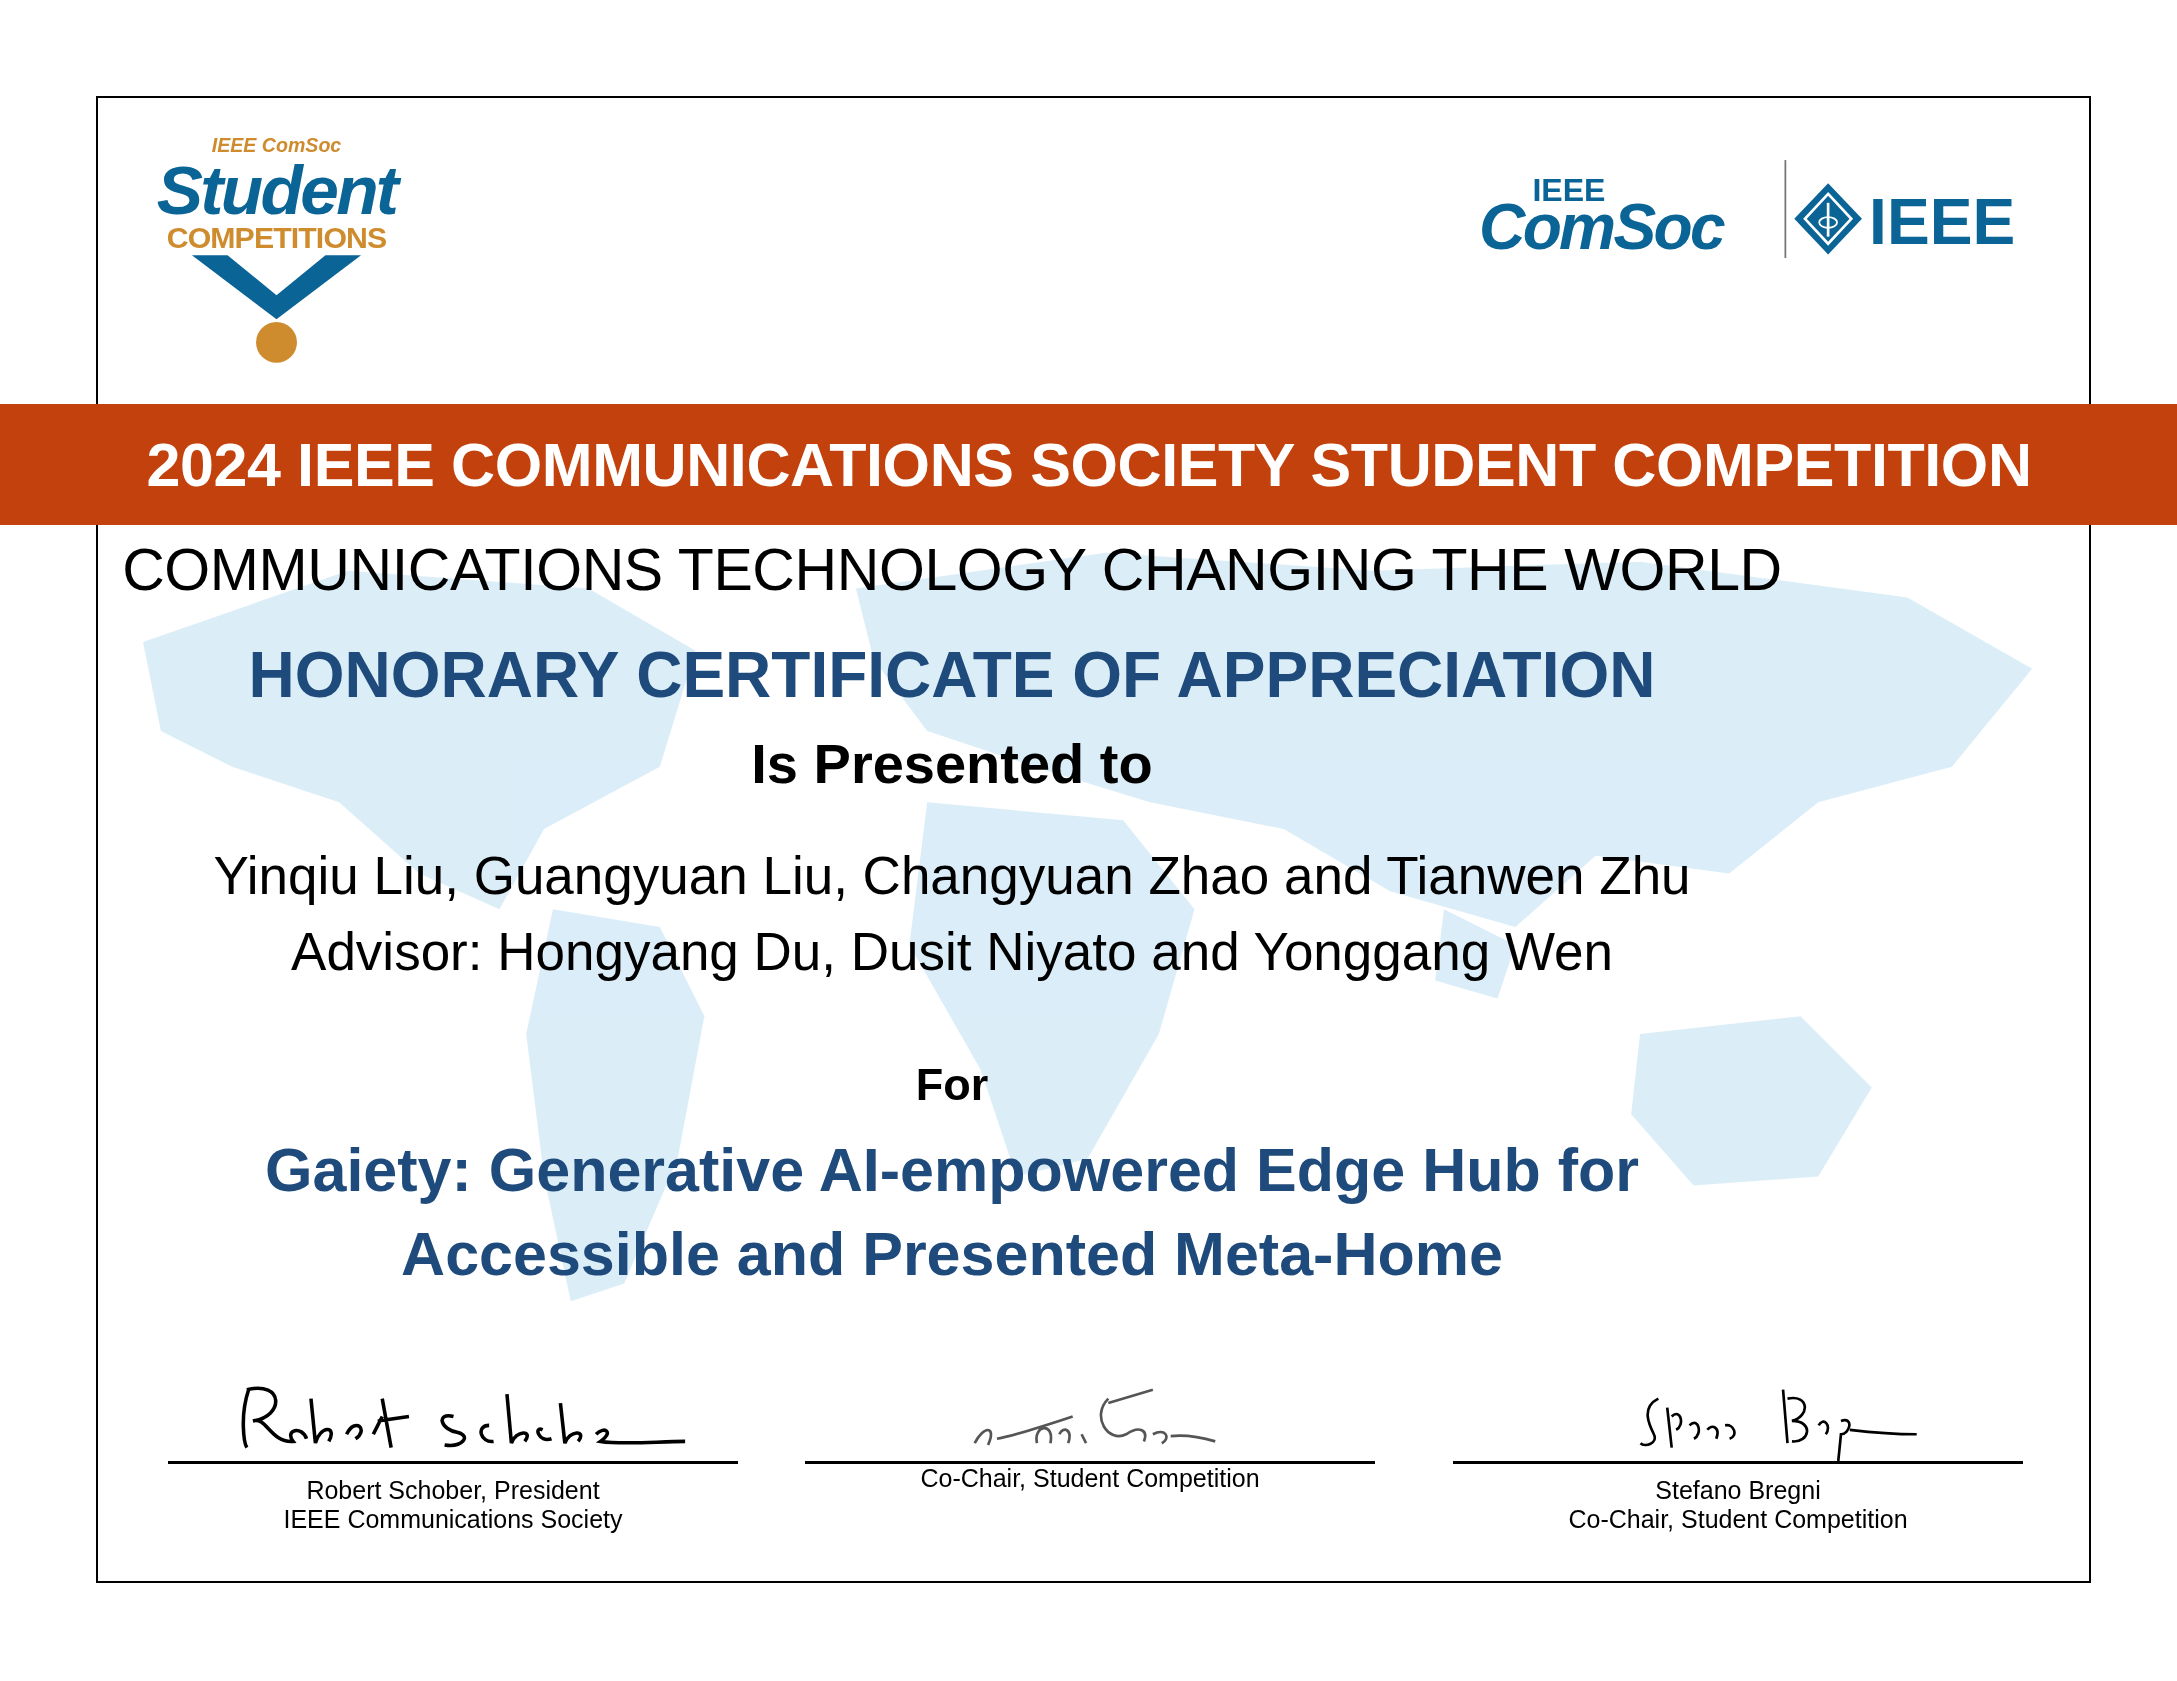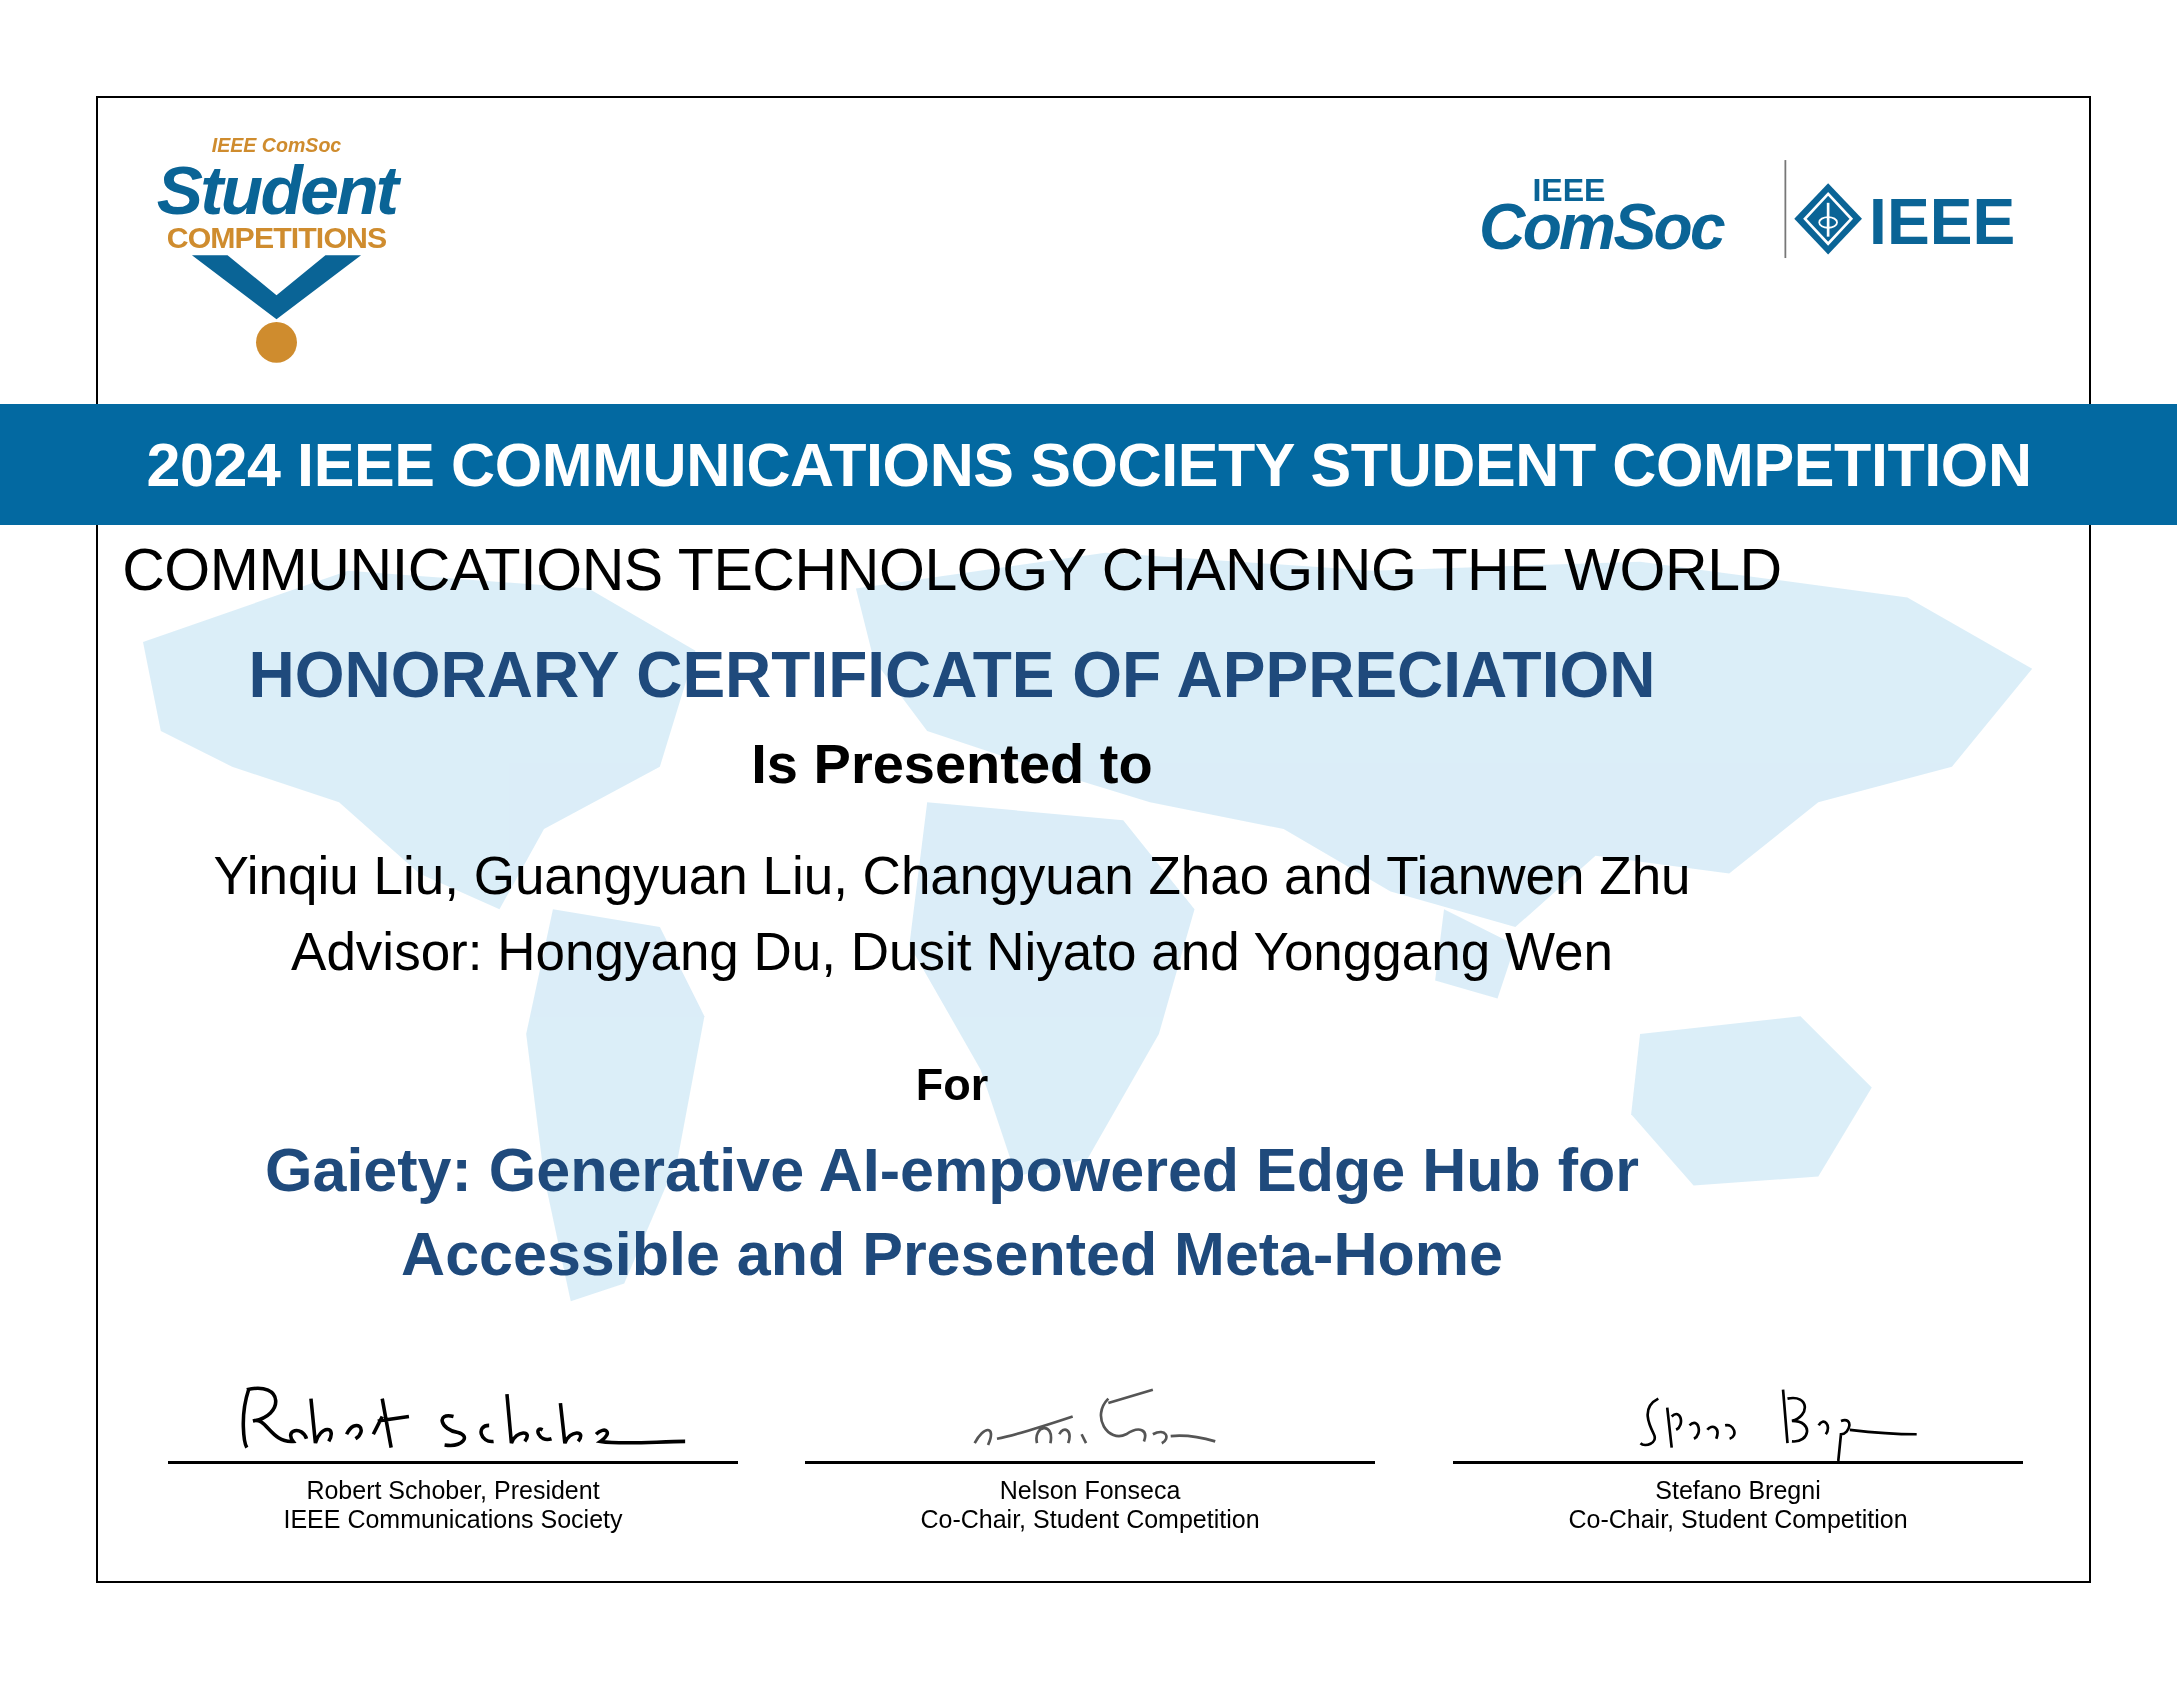--- a/index.html
+++ b/index.html
@@ -3,21 +3,21 @@
 <meta charset="utf-8">
 <style>
   html, body { margin:0; padding:0; }
   body { width:2178px; height:1682px; background:#ffffff; position:relative; overflow:hidden;
          font-family:"Liberation Sans", sans-serif; }
   .bg-map { position:absolute; left:125px; top:535px; width:1943px; height:802px; z-index:0; }
   .frame { position:absolute; left:96px; top:96px; width:1991px; height:1483px;
            border:2.7px solid #000; z-index:1; }
   .logo-sc { position:absolute; left:143px; top:132px; width:267px; height:241px; z-index:2; }
   .logo-right { position:absolute; left:1479px; top:160px; width:570px; height:107px; z-index:2; }
-  .band { position:absolute; left:0; top:404px; width:2178px; height:121px; background:#0369a1; z-index:3;
+  .band { position:absolute; left:0; top:404px; width:2178px; height:121px; background:#c2410c; z-index:3;
           display:flex; align-items:center; justify-content:center; }
   .band-text { color:#fff; font-weight:bold; font-size:61px; letter-spacing:-0.4px;
                font-family:"Liberation Sans", sans-serif; }
   .txt { position:absolute; left:0; width:1904px; text-align:center; z-index:4; }
   .tagline { top:536px; font-size:59px; color:#000; letter-spacing:-0.4px; }
   .honorary { top:638px; font-size:64px; color:#1f4a7c; font-weight:bold; }
   .presented { top:731px; font-size:56px; font-weight:bold; color:#000; }
   .names { top:845px; font-size:53px; color:#000; }
   .advisor { top:921px; font-size:53px; color:#000; }
   .for { top:1059px; font-size:45px; font-weight:bold; color:#000; }
@@ -84,21 +84,20 @@
   <div class="sig-line"></div>
   <div class="sig-name">Robert Schober, President</div>
   <div class="sig-role">IEEE Communications Society</div>
 </div>
 
 <div class="sig" style="left:805px;">
   <svg viewBox="0 0 560 110">
     <path d="M150 90 C160 70 175 70 165 92 M175 85 C200 80 230 70 260 60 M220 90 C215 70 240 65 235 90 M245 80 C250 70 260 75 255 90 M270 80 L275 90 M300 40 C280 60 300 90 320 80 M300 45 L350 30 M320 80 C335 70 345 75 340 88 M350 80 C365 72 370 85 360 90 M370 82 C390 80 410 85 420 88" fill="none" stroke="#555" stroke-width="3"></path>
   </svg>
   <div class="sig-line"></div>
-  <div class="sig-name">Nelson Fonseca</div>
   <div class="sig-role">Co-Chair, Student Competition</div>
 </div>
 
 <div class="sig" style="left:1453px;">
   <svg viewBox="0 0 560 110">
     <path d="M190 40 C170 50 180 70 185 80 C190 90 175 95 170 90 M200 50 L205 95 M205 60 C215 50 220 70 210 75 M225 70 C235 60 240 80 230 85 M245 75 C250 68 260 72 255 85 M265 70 C275 68 280 82 270 85 M330 30 L335 90 M335 40 C360 35 360 60 340 65 C365 65 360 90 340 88 M370 70 C375 60 385 70 378 80 M395 65 C410 60 405 80 395 80 L392 110 M405 75 C430 78 460 80 480 80" fill="none" stroke="#000" stroke-width="3"></path>
   </svg>
   <div class="sig-line"></div>
   <div class="sig-name">Stefano Bregni</div>
   <div class="sig-role">Co-Chair, Student Competition</div>

